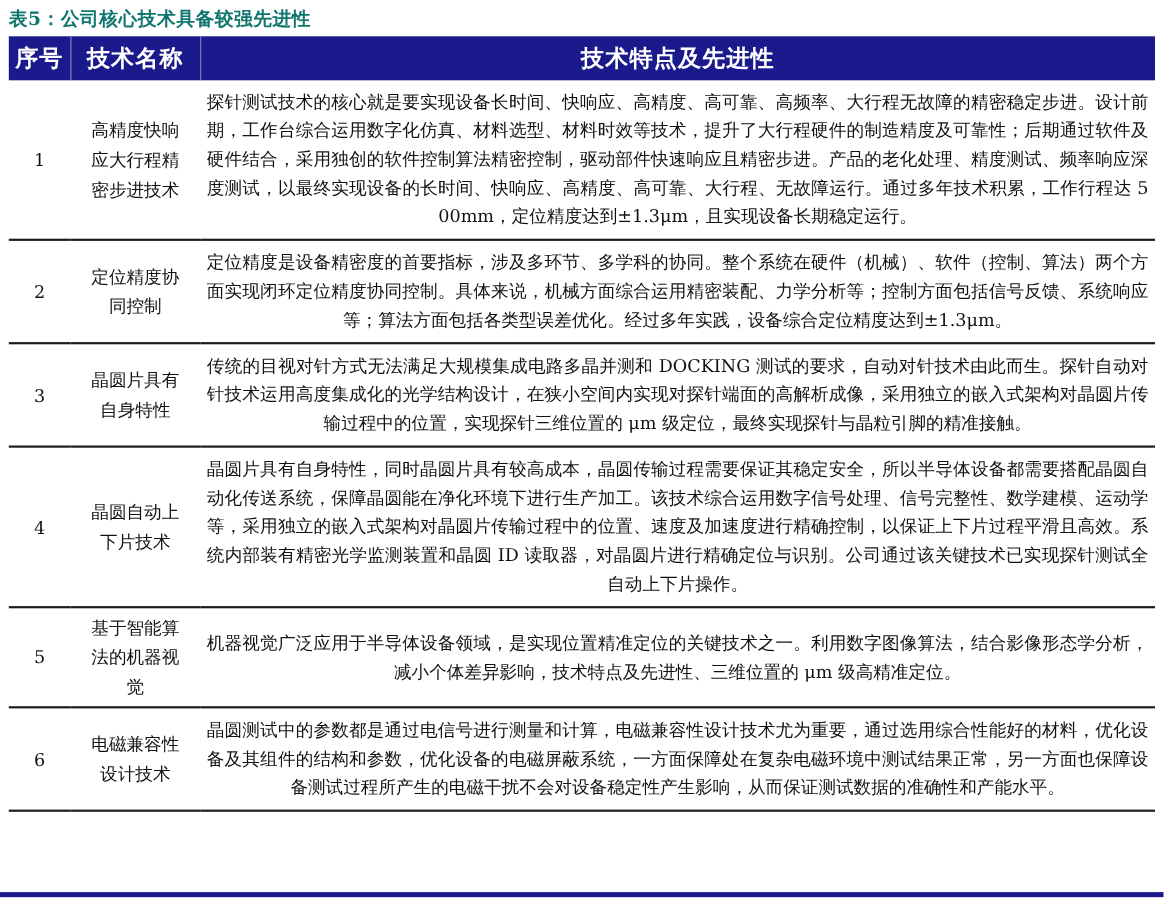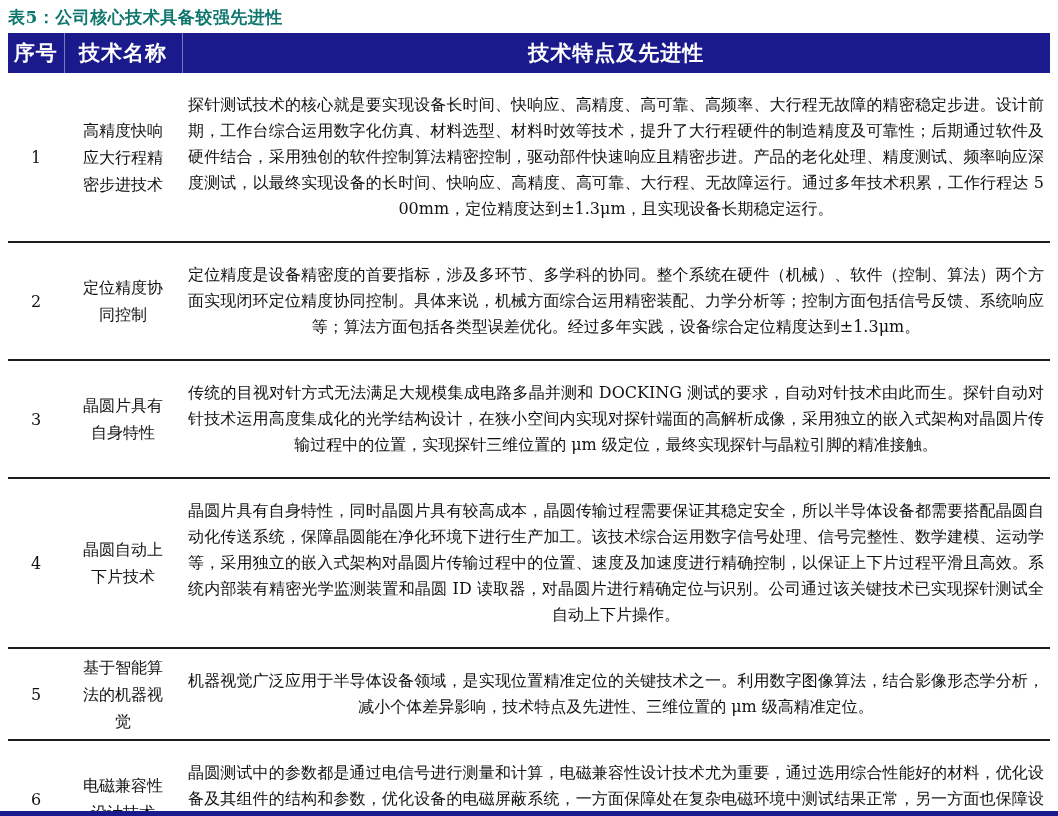--- a/index.html
+++ b/index.html
@@ -58,21 +58,21 @@
     line-height: 27px;
   }
   td.name .nm {
     display: inline-block;
     max-width: 82px;
     word-break: break-all;
   }
   td.desc {
     text-align: justify;
     text-align-last: center;
-    padding: 19px 6px;
+    padding: 7px 6px;
     line-height: 26px;
     word-break: break-all;
   }
   .footer {
     margin: 5px 8px 0 8px;
     font-size: 14px;
     font-weight: bold;
     color: #111111;
     letter-spacing: 0.5px;
   }

